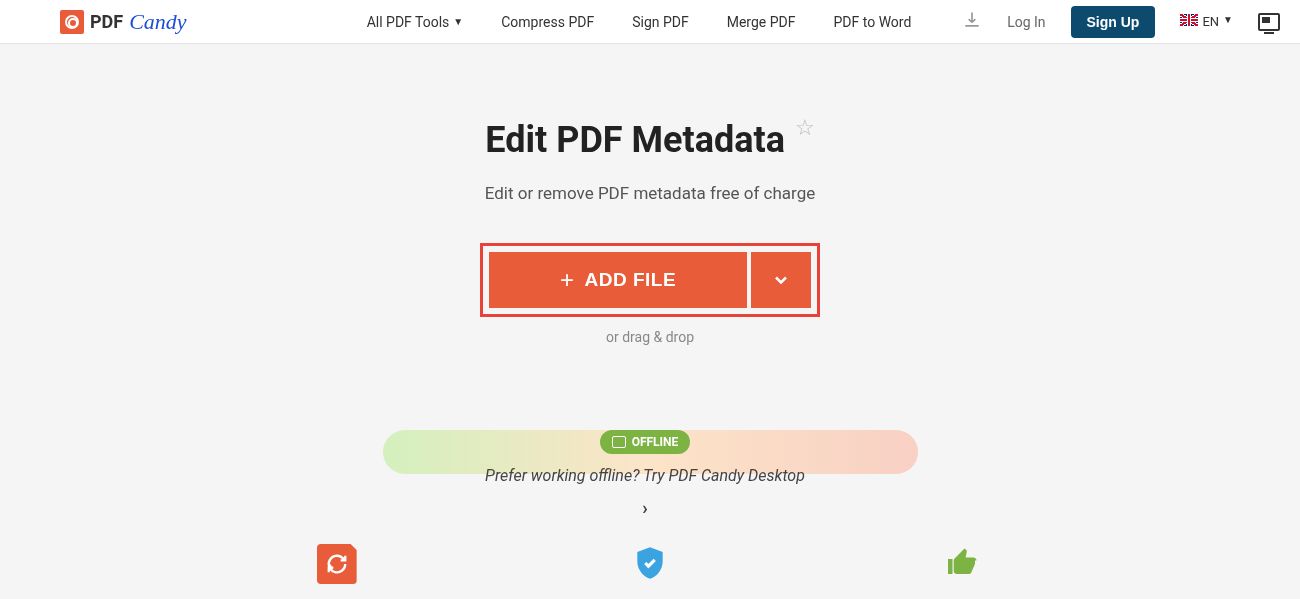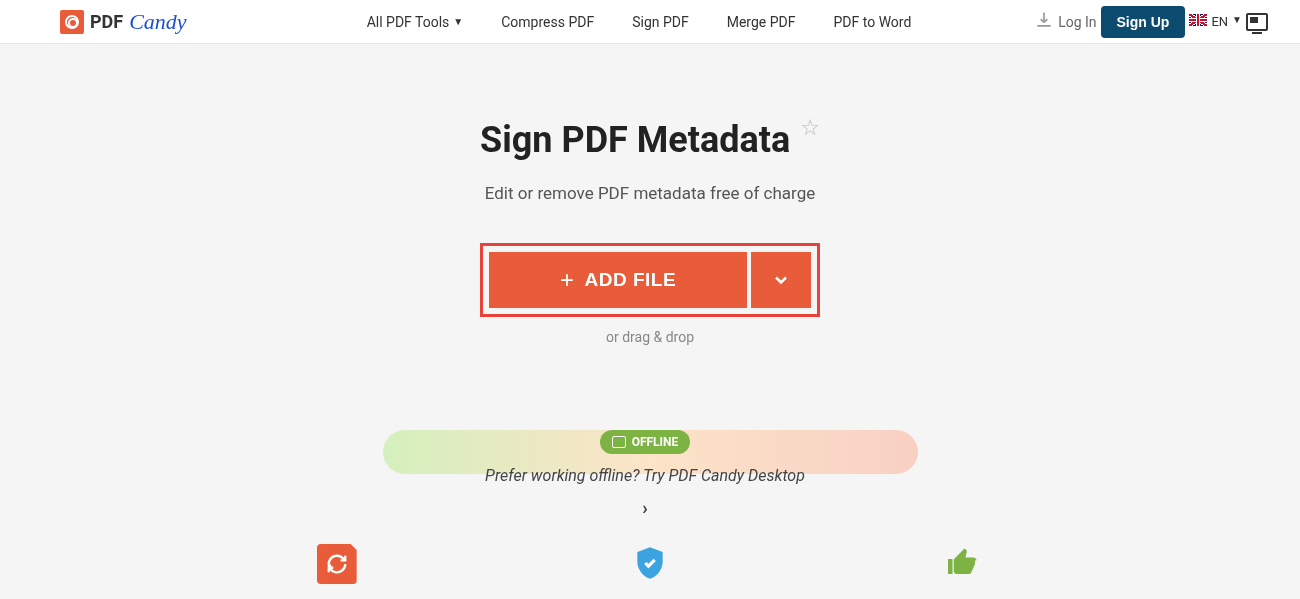--- a/index.html
+++ b/index.html
@@ -1,31 +1,31 @@
 <!DOCTYPE html>
 <html><head>
 <meta charset="utf-8">
 <style>
 * { margin: 0; padding: 0; box-sizing: border-box; }
 body { font-family: -apple-system, BlinkMacSystemFont, "Segoe UI", Roboto, Helvetica, Arial, sans-serif; background: #f5f5f5; width: 1300px; height: 599px; overflow: hidden; }
 
 
-.header { background: #fff; border-bottom: 1px solid #e5e5e5; height: 44px; display: flex; align-items: center; padding: 0 32px 0 60px; }
+.header { background: #fff; border-bottom: 1px solid #e5e5e5; height: 44px; display: flex; align-items: center; padding: 0 20px 0 60px; }
 .logo { display: flex; align-items: center; gap: 6px; margin-right: 180px; }
 .logo-icon { width: 24px; height: 24px; background: #e95c3a; display: flex; align-items: center; justify-content: center; border-radius: 2px; }
 .logo-swirl { width: 14px; height: 14px; border: 2px solid #fff; border-radius: 50%; position: relative; }
 .logo-swirl::after { content: ''; position: absolute; width: 6px; height: 6px; border: 2px solid #fff; border-radius: 50%; top: 1px; left: 1px; }
 .logo-pdf { font-weight: 700; font-size: 18px; color: #333; }
 .logo-candy { font-family: "Brush Script MT", cursive; font-size: 22px; color: #1d4ed8; font-style: italic; }
 
 .nav { display: flex; gap: 38px; align-items: center; }
 .nav-item { color: #333; font-size: 14px; cursor: pointer; display: flex; align-items: center; gap: 4px; }
 .nav-caret { font-size: 10px; }
 
-.header-right { margin-left: auto; display: flex; align-items: center; gap: 4px; }
+.header-right { margin-left: auto; display: flex; align-items: center; gap: 25px; }
 .download-icon { color: #999; cursor: pointer; }
 .login { color: #666; font-size: 14px; cursor: pointer; }
 .signup-btn { background: #0c4a6e; color: #fff; border: none; padding: 8px 16px; border-radius: 4px; font-size: 14px; font-weight: 600; cursor: pointer; }
 .lang { display: flex; align-items: flex-start; gap: 4px; cursor: pointer; font-size: 13px; color: #333; }
 .flag { width: 18px; height: 12px; background: linear-gradient(to bottom, #012169 0%, #012169 100%); position: relative; display: inline-block; }
 .flag::before { content: ''; position: absolute; inset: 0; background: linear-gradient(to bottom right, transparent 40%, #fff 40%, #fff 45%, #C8102E 45%, #C8102E 55%, #fff 55%, #fff 60%, transparent 60%), linear-gradient(to bottom left, transparent 40%, #fff 40%, #fff 45%, #C8102E 45%, #C8102E 55%, #fff 55%, #fff 60%, transparent 60%); }
 .flag::after { content: ''; position: absolute; inset: 0; background: linear-gradient(to right, transparent 40%, #fff 40%, #fff 43%, #C8102E 43%, #C8102E 57%, #fff 57%, #fff 60%, transparent 60%), linear-gradient(to bottom, transparent 35%, #fff 35%, #fff 40%, #C8102E 40%, #C8102E 60%, #fff 60%, #fff 65%, transparent 65%); }
 .desktop-icon { width: 22px; height: 18px; border: 2px solid #333; border-radius: 2px; position: relative; cursor: pointer; }
 .desktop-icon::after { content: ''; position: absolute; width: 10px; height: 2px; background: #333; bottom: -5px; left: 50%; transform: translateX(-50%); }
 .desktop-icon-inner { position: absolute; top: 2px; left: 2px; width: 8px; height: 6px; background: #333; }
@@ -93,21 +93,21 @@
       <span class="nav-caret">▼</span>
     </div>
     <div class="desktop-icon">
         <div class="desktop-icon-inner"></div>
       </div>
   </div>
 </div>
 
 <div class="main">
   <div class="title-row">
-    <h1 class="title">Sign PDF Metadata</h1>
+    <h1 class="title">Edit PDF Metadata</h1>
     <span class="star">☆</span>
   </div>
   <p class="subtitle">Edit or remove PDF metadata free of charge</p>
 
   <div class="add-file-wrap">
     <button class="add-file-btn">
       <span class="plus">+</span>
       <span>ADD FILE</span>
     </button>
     <button class="add-file-dropdown">

